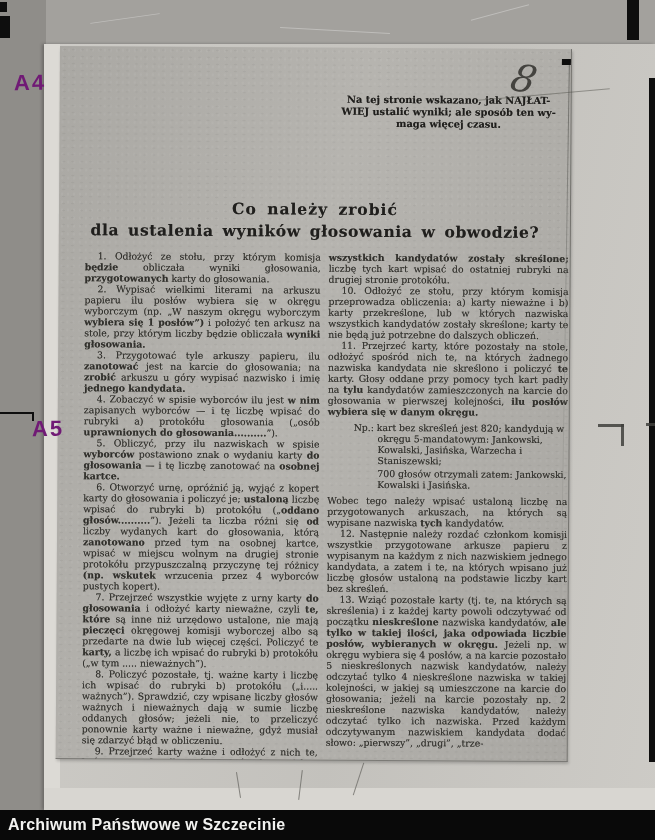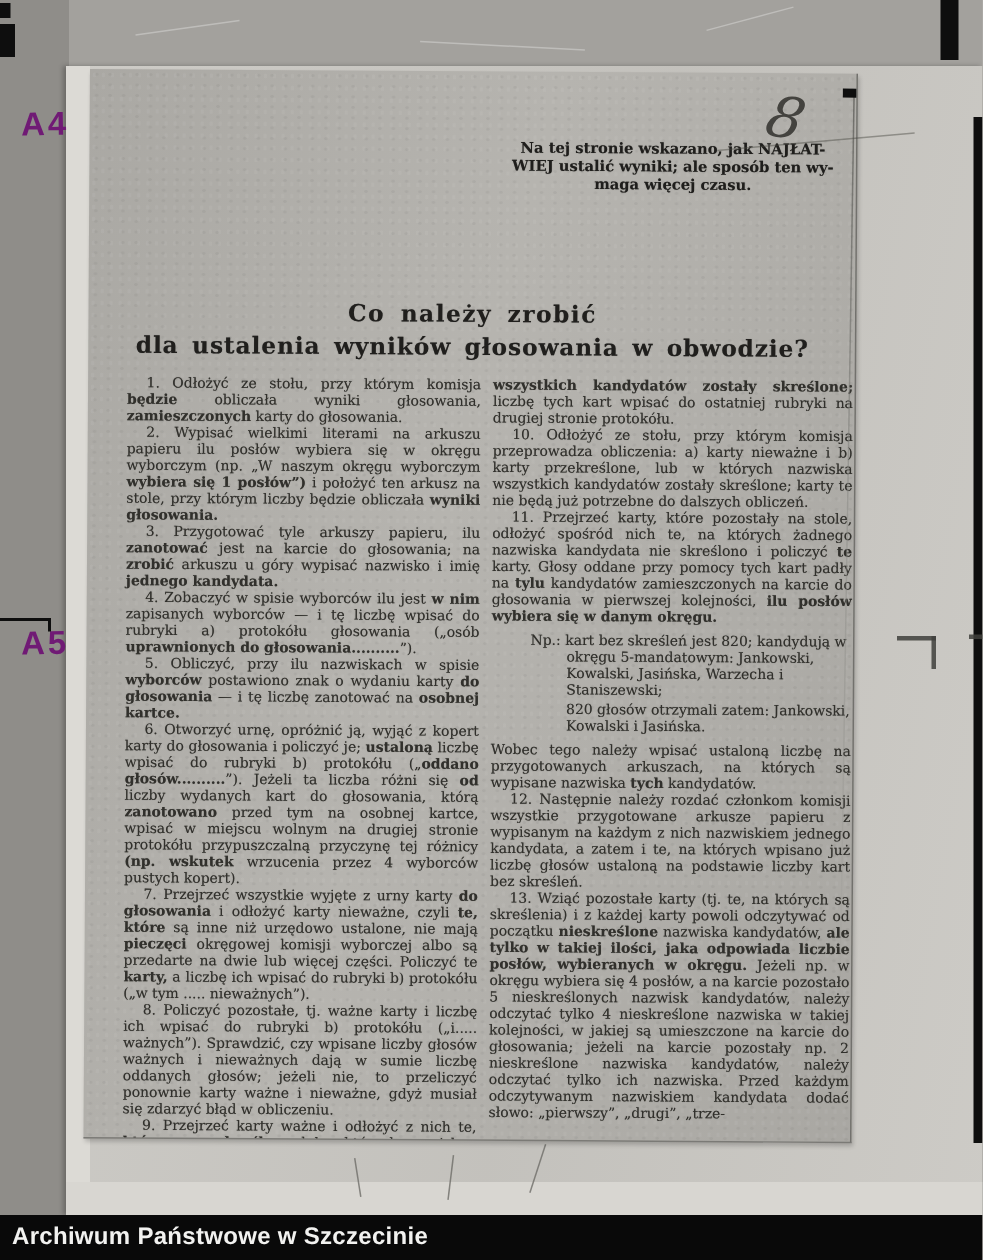--- a/index.html
+++ b/index.html
@@ -113,52 +113,52 @@
   <div class="pagenum">8</div>
   <div class="note">Na tej stronie wskazano, jak NAJŁAT-
 WIEJ ustalić wyniki; ale sposób ten wy-
 maga więcej czasu.</div>
   <div class="title">
     <div class="t1">Co należy zrobić</div>
     <div class="t2">dla ustalenia wyników głosowania w obwodzie?</div>
   </div>
   <div class="columns">
     <div class="col-l" id="left-col">
-        <p class="para"><span>1. Odłożyć ze stołu, przy którym komisja </span><span class="bd">będzie</span><span> obliczała wyniki głosowania, </span><span class="bd">zamieszczonych</span><span> karty do głosowania.</span></p>
+        <p class="para"><span>1. Odłożyć ze stołu, przy którym komisja </span><span class="bd">będzie</span><span> obliczała wyniki głosowania, </span><span class="bd">przygotowanych</span><span> karty do głosowania.</span></p>
         <p class="para"><span>2. Wypisać wielkimi literami na arkuszu papieru ilu posłów wybiera się w okręgu wyborczym (np. „W naszym okręgu wyborczym </span><span class="bd">wybiera się 1 posłów”)</span><span> i położyć ten arkusz na stole, przy którym liczby będzie obliczała </span><span class="bd">wyniki głosowania.</span></p>
         <p class="para"><span>3. Przygotować tyle arkuszy papieru, ilu </span><span class="bd">zanotować</span><span> jest na karcie do głosowania; na </span><span class="bd">zrobić</span><span> arkuszu u góry wypisać nazwisko i imię </span><span class="bd">jednego kandydata.</span></p>
         <p class="para"><span>4. Zobaczyć w spisie wyborców ilu jest </span><span class="bd">w nim</span><span> zapisanych wyborców — i tę liczbę wpisać do rubryki a) protokółu głosowania („osób </span><span class="bd">uprawnionych do głosowania..........</span><span>”).</span></p>
         <p class="para"><span>5. Obliczyć, przy ilu nazwiskach w spisie </span><span class="bd">wyborców</span><span> postawiono znak o wydaniu karty </span><span class="bd">do głosowania</span><span> — i tę liczbę zanotować na </span><span class="bd">osobnej kartce.</span></p>
         <p class="para"><span>6. Otworzyć urnę, opróżnić ją, wyjąć z kopert karty do głosowania i policzyć je; </span><span class="bd">ustaloną</span><span> liczbę wpisać do rubryki b) protokółu („</span><span class="bd">oddano głosów..........</span><span>”). Jeżeli ta liczba różni się </span><span class="bd">od</span><span> liczby wydanych kart do głosowania, którą </span><span class="bd">zanotowano</span><span> przed tym na osobnej kartce, wpisać w miejscu wolnym na drugiej stronie protokółu przypuszczalną przyczynę tej różnicy </span><span class="bd">(np. wskutek</span><span> wrzucenia przez 4 wyborców pustych kopert).</span></p>
         <p class="para"><span>7. Przejrzeć wszystkie wyjęte z urny karty </span><span class="bd">do głosowania</span><span> i odłożyć karty nieważne, czyli </span><span class="bd">te, które</span><span> są inne niż urzędowo ustalone, nie mają </span><span class="bd">pieczęci</span><span> okręgowej komisji wyborczej albo są przedarte na dwie lub więcej części. Policzyć te </span><span class="bd">karty,</span><span> a liczbę ich wpisać do rubryki b) protokółu („w tym ..... nieważnych”).</span></p>
         <p class="para"><span>8. Policzyć pozostałe, tj. ważne karty i liczbę ich wpisać do rubryki b) protokółu („i..... ważnych”). Sprawdzić, czy wpisane liczby głosów ważnych i nieważnych dają w sumie liczbę oddanych głosów; jeżeli nie, to przeliczyć ponownie karty ważne i nieważne, gdyż musiał się zdarzyć błąd w obliczeniu.</span></p>
         <p class="para"><span>9. Przejrzeć karty ważne i odłożyć z nich te, </span><span class="bd">które są przekreślone,</span><span> lub w których nazwiska</span></p>
       </div>
     <div class="col-r" id="right-col">
         <p class="para noind"><span class="bd">wszystkich kandydatów zostały skreślone;</span><span> liczbę tych kart wpisać do ostatniej rubryki na drugiej stronie protokółu.</span></p>
         <p class="para"><span>10. Odłożyć ze stołu, przy którym komisja przeprowadza obliczenia: a) karty nieważne i b) karty przekreślone, lub w których nazwiska wszystkich kandydatów zostały skreślone; karty te nie będą już potrzebne do dalszych obliczeń.</span></p>
         <p class="para"><span>11. Przejrzeć karty, które pozostały na stole, odłożyć spośród nich te, na których żadnego nazwiska kandydata nie skreślono i policzyć </span><span class="bd">te</span><span> karty. Głosy oddane przy pomocy tych kart padły na </span><span class="bd">tylu</span><span> kandydatów zamieszczonych na karcie do głosowania w pierwszej kolejności, </span><span class="bd">ilu posłów wybiera się w danym okręgu.</span></p>
         <p class="para ex1"><span>Np.: kart bez skreśleń jest 820; kandydują w okręgu 5-mandatowym: Jankowski, Kowalski, Jasińska, Warzecha i Staniszewski;</span></p>
-        <p class="para ex2"><span>820 głosów otrzymali zatem: Jankowski, Kowalski i Jasińska.</span></p>
+        <p class="para ex2"><span>700 głosów otrzymali zatem: Jankowski, Kowalski i Jasińska.</span></p>
         <p class="para noind"><span>Wobec tego należy wpisać ustaloną liczbę na przygotowanych arkuszach, na których są wypisane nazwiska </span><span class="bd">tych</span><span> kandydatów.</span></p>
         <p class="para"><span>12. Następnie należy rozdać członkom komisji wszystkie przygotowane arkusze papieru z wypisanym na każdym z nich nazwiskiem jednego kandydata, a zatem i te, na których wpisano już liczbę głosów ustaloną na podstawie liczby kart bez skreśleń.</span></p>
         <p class="para"><span>13. Wziąć pozostałe karty (tj. te, na których są skreślenia) i z każdej karty powoli odczytywać od początku </span><span class="bd">nieskreślone</span><span> nazwiska kandydatów, </span><span class="bd">ale tylko w takiej ilości, jaka odpowiada liczbie posłów, wybieranych w okręgu.</span><span> Jeżeli np. w okręgu wybiera się 4 posłów, a na karcie pozostało 5 nieskreślonych nazwisk kandydatów, należy odczytać tylko 4 nieskreślone nazwiska w takiej kolejności, w jakiej są umieszczone na karcie do głosowania; jeżeli na karcie pozostały np. 2 nieskreślone nazwiska kandydatów, należy odczytać tylko ich nazwiska. Przed każdym odczytywanym nazwiskiem kandydata dodać słowo: „pierwszy”, „drugi”, „trze-</span></p>
       </div>
   </div>
 
   <div class="fold"></div>
 
   <div class="mark" style="left:502px;top:10px;width:18px;height:6px;"></div>
 
 </div>
 
 <div class="pagenum-line"></div>
 
 <div class="stamp" style="left:14px;top:70px;">A4</div>
-<div class="stamp" style="left:14px;top:416px;text-align:center;">A5</div>
+<div class="stamp" style="left:32px;top:416px;text-align:center;">A5</div>
 <div class="mark" style="left:0;top:412px;width:34px;height:2px;"></div>
 <div class="mark" style="left:32px;top:412px;width:2px;height:9px;"></div>
 
 <div class="mark" style="left:0;top:2px;width:7px;height:10px;"></div>
 <div class="mark" style="left:0;top:16px;width:10px;height:22px;"></div>
 <div class="mark" style="left:627px;top:0;width:12px;height:40px;"></div>
 <div class="mark" style="left:649px;top:78px;width:6px;height:684px;"></div>
 
 <div class="mark gray" style="left:598px;top:424px;width:26px;height:3px;"></div>
 <div class="mark gray" style="left:621px;top:424px;width:3px;height:22px;"></div>

